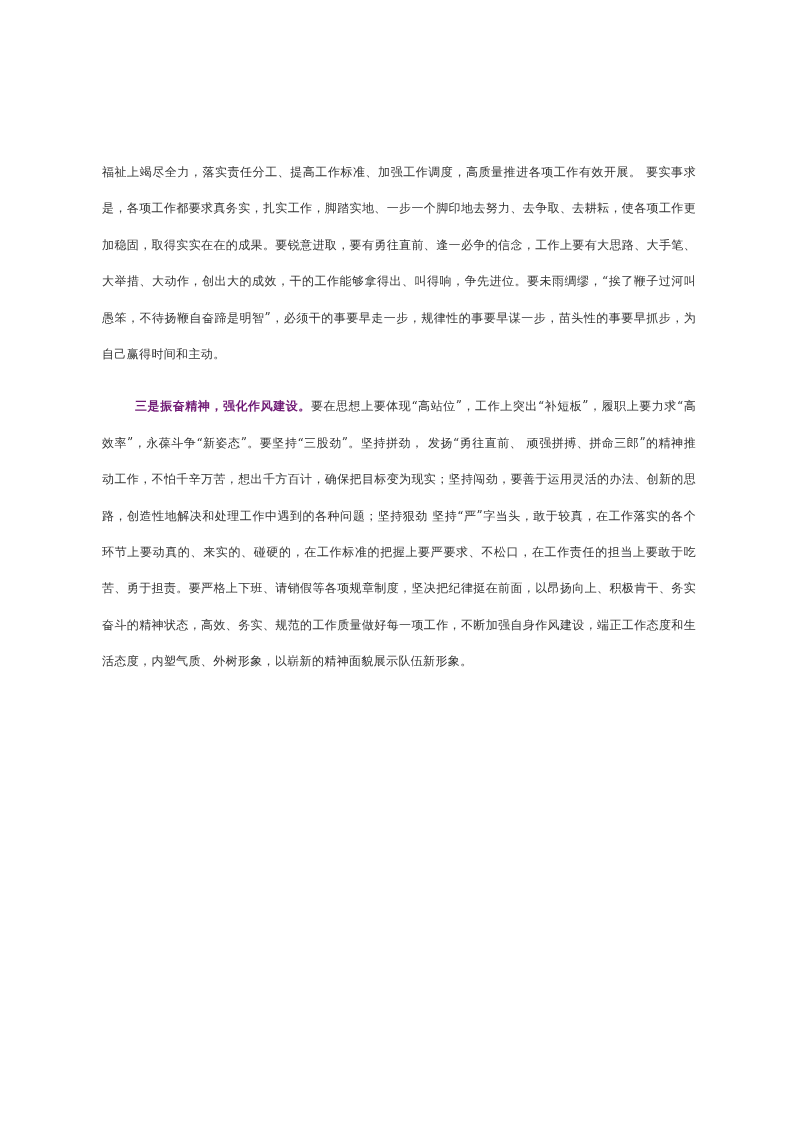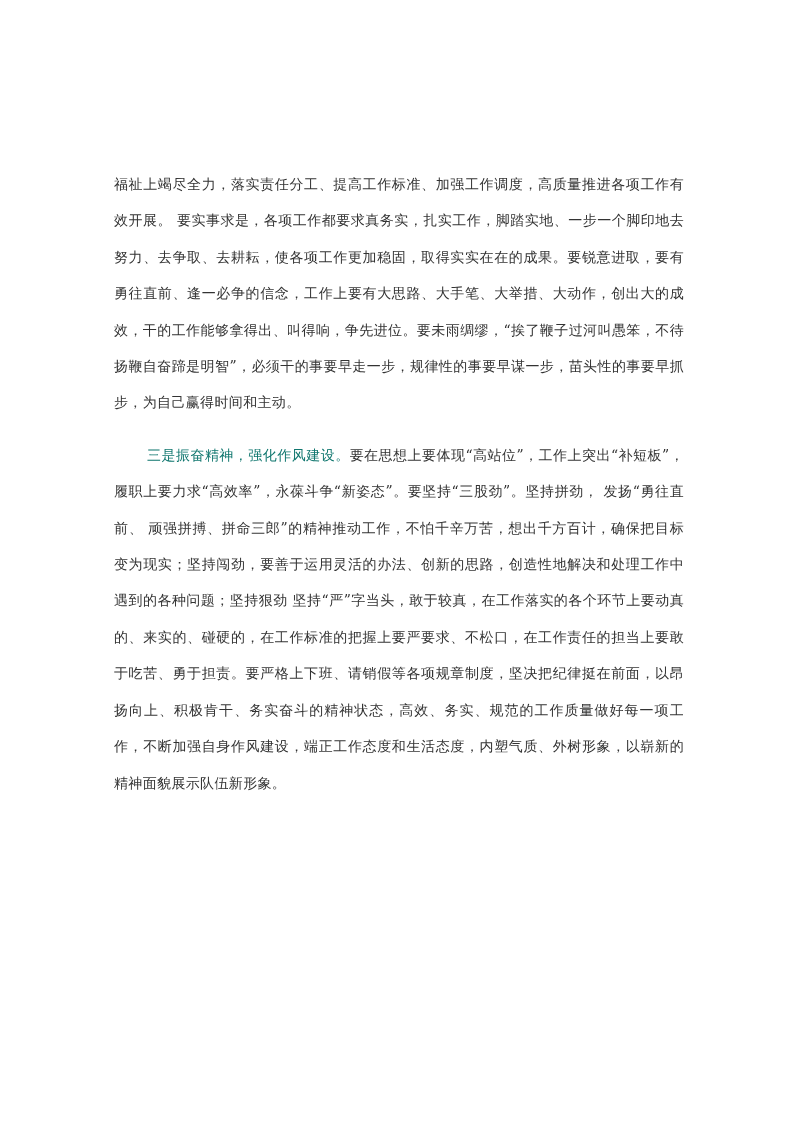--- a/index.html
+++ b/index.html
@@ -15,37 +15,37 @@
       font-family: "DejaVu Serif", "Liberation Serif", serif;
       color: #333333;
     }
     .page {
       position: absolute;
       left: 102px;
       top: 154px;
       width: 594px;
     }
     .para {
-      margin: 12px;
-      font-size: 14px;
+      margin: 0;
+      font-size: 12px;
       line-height: 36.4px;
       text-align: justify;
       text-justify: inter-character;
       letter-spacing: 0.35px;
       word-break: break-all;
     }
     .para.indent {
       text-indent: 33px;
     }
     .para + .para {
       margin-top: 16px;
     }
     .bold {
-      font-weight: normal;
-      color: #0f766e;
+      font-weight: bold;
+      color: #701a75;
     }
   </style>
 </head>
 <body>
 
 <div class="page">
   <p class="para">福祉上竭尽全力，落实责任分工、提高工作标准、加强工作调度，高质量推进各项工作有效开展。 要实事求是，各项工作都要求真务实，扎实工作，脚踏实地、一步一个脚印地去努力、去争取、去耕耘，使各项工作更加稳固，取得实实在在的成果。要锐意进取，要有勇往直前、逢一必争的信念，工作上要有大思路、大手笔、大举措、大动作，创出大的成效，干的工作能够拿得出、叫得响，争先进位。要未雨绸缪，“挨了鞭子过河叫愚笨，不待扬鞭自奋蹄是明智”，必须干的事要早走一步，规律性的事要早谋一步，苗头性的事要早抓步，为自己赢得时间和主动。</p>
 
   <p class="para indent"><span class="bold">三是振奋精神，强化作风建设。</span><span>要在思想上要体现“高站位”，工作上突出“补短板”，履职上要力求“高效率”，永葆斗争“新姿态”。要坚持“三股劲”。坚持拼劲， 发扬“勇往直前、 顽强拼搏、拼命三郎”的精神推动工作，不怕千辛万苦，想出千方百计，确保把目标变为现实；坚持闯劲，要善于运用灵活的办法、创新的思路，创造性地解决和处理工作中遇到的各种问题；坚持狠劲 坚持“严”字当头，敢于较真，在工作落实的各个环节上要动真的、来实的、碰硬的，在工作标准的把握上要严要求、不松口，在工作责任的担当上要敢于吃苦、勇于担责。要严格上下班、请销假等各项规章制度，坚决把纪律挺在前面，以昂扬向上、积极肯干、务实奋斗的精神状态，高效、务实、规范的工作质量做好每一项工作，不断加强自身作风建设，端正工作态度和生活态度，内塑气质、外树形象，以崭新的精神面貌展示队伍新形象。</span></p>
 

